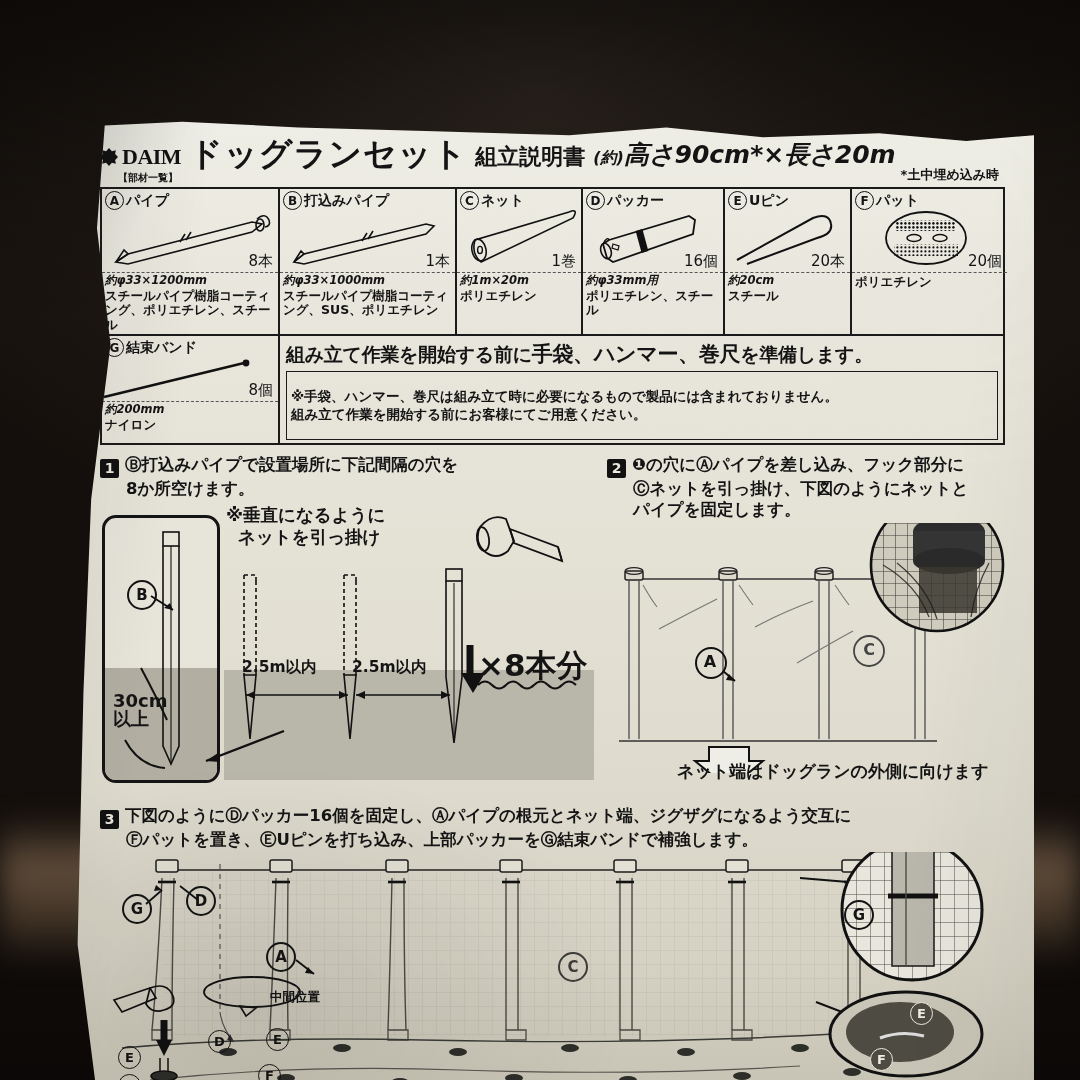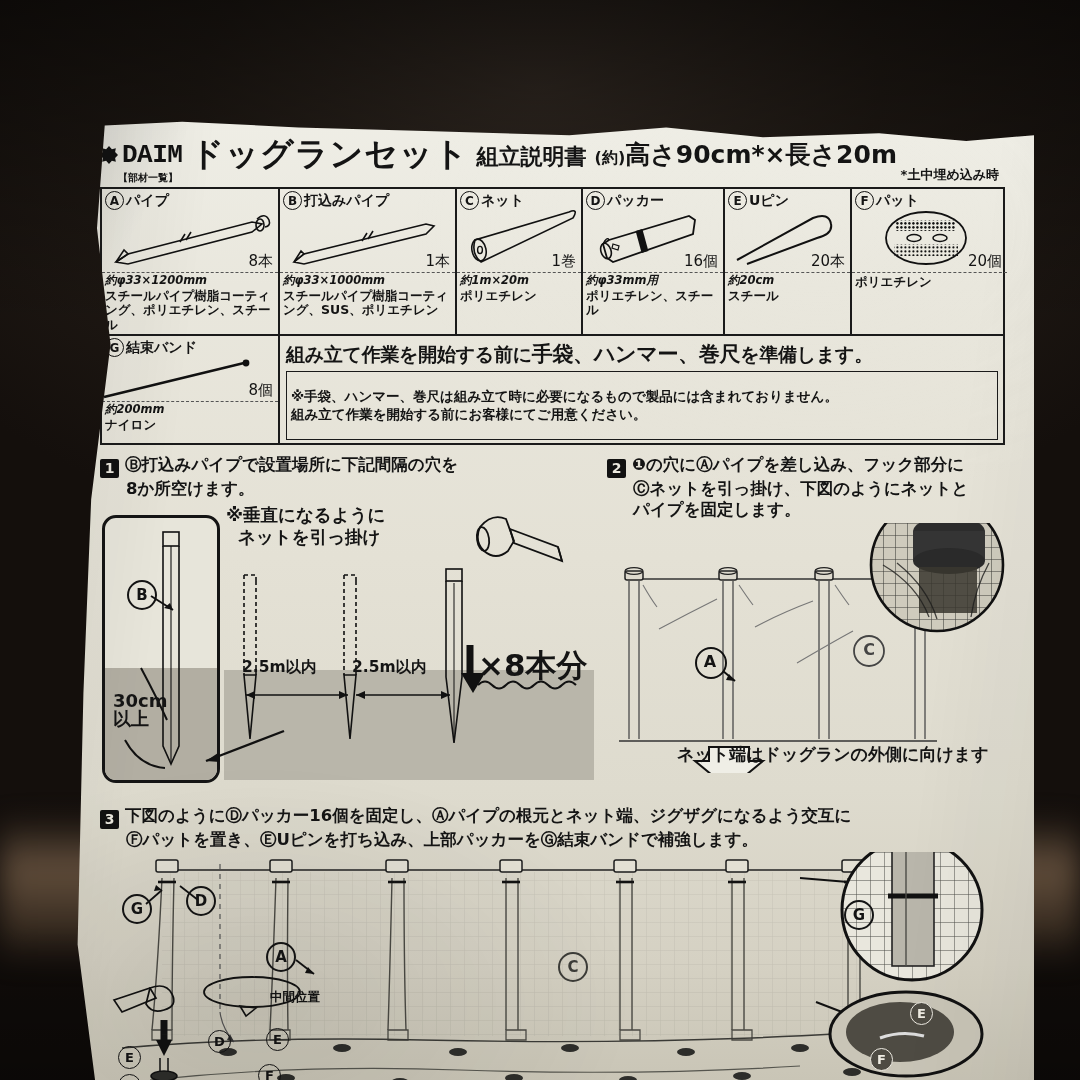--- a/index.html
+++ b/index.html
@@ -53,24 +53,24 @@
   .page{position:absolute;left:34px;top:14px;width:905px;}
 
   
   .hdr{display:flex;align-items:flex-end;gap:8px;height:44px;}
   .logo{display:flex;align-items:center;gap:2px;font-weight:bold;}
   .logo .clover{
     width:18px;height:18px;background:#111;
     clip-path:polygon(50% 0,66% 18%,88% 12%,84% 34%,100% 50%,84% 66%,88% 88%,66% 82%,50% 100%,34% 82%,12% 88%,16% 66%,0 50%,16% 34%,12% 12%,34% 18%);
     margin-right:2px;
   }
-  .logo .word{font-size:26px;letter-spacing:-.5px;font-family:Liberation Mono, monospace;font-weight:bold;color:#111;}
+  .logo .word{font-size:22px;letter-spacing:-.5px;font-family:Liberation Serif, serif;font-weight:bold;color:#111;}
   .title-main{font-size:33px;font-weight:bold;letter-spacing:1px;line-height:1;}
   .title-sub{font-size:22px;font-weight:bold;line-height:1;padding-bottom:2px;}
-  .title-size{font-size:16px;font-weight:bold;line-height:1;padding-bottom:3px;}
+  .title-size{font-size:16px;font-weight:bold;line-height:1;padding-bottom:3px;font-style:italic;}
   .title-size b{font-size:25px;}
   .title-note{position:absolute;right:6px;top:40px;font-size:13px;font-weight:bold;}
   .partslabel{font-size:10px;font-weight:bold;margin:1px 0 2px 18px;}
 
   
   .ptable{border:2px solid #1a1a1a;display:flex;flex-direction:column;}
   .prow{display:flex;border-bottom:2px solid #1a1a1a;}
   .prow:last-child{border-bottom:0;}
   .pcell{border-right:2px solid #1a1a1a;display:flex;flex-direction:column;position:relative;}
   .pcell:last-child{border-right:0;}
@@ -106,21 +106,21 @@
   .ground{position:absolute;left:124px;top:165px;width:370px;height:110px;background:#b9b6aa;}
   .bbox{position:absolute;left:2px;top:10px;width:112px;height:262px;border:3px solid #141414;border-radius:14px;overflow:hidden;background:#e7e5da;}
   .bbox .soil{position:absolute;left:0;bottom:0;width:100%;height:112px;background:#b2aea2;}
   .cm30{position:absolute;left:8px;bottom:52px;font-size:18px;font-weight:bold;line-height:1;}
   .vnote{position:absolute;left:126px;top:0px;font-size:17.5px;font-weight:bold;line-height:1.25;}
   .dim{position:absolute;top:152px;font-size:15.5px;font-weight:bold;}
   .x8{position:absolute;left:378px;top:140px;font-size:31px;font-weight:bold;}
 
   
   .d2{position:relative;height:250px;margin-top:2px;}
-  .netlabel{position:absolute;left:70px;top:220px;font-size:17px;font-weight:bold;white-space:nowrap;}
+  .netlabel{position:absolute;left:70px;top:237px;font-size:17px;font-weight:bold;white-space:nowrap;}
 
   
   .step3wrap{margin-top:10px;}
   .d3{position:relative;height:248px;margin-top:2px;}
   .midlabel{position:absolute;left:170px;top:137px;font-size:12.5px;font-weight:bold;}
 
   .lblcirc{position:absolute;display:flex;align-items:center;justify-content:center;
            width:26px;height:26px;border:2px solid #141414;border-radius:50%;
            font-size:15px;font-weight:bold;background:transparent;font-family:"DejaVu Sans",sans-serif;}
   .lblcirc.sm{width:21px;height:21px;font-size:13px;border-width:1.8px;}

